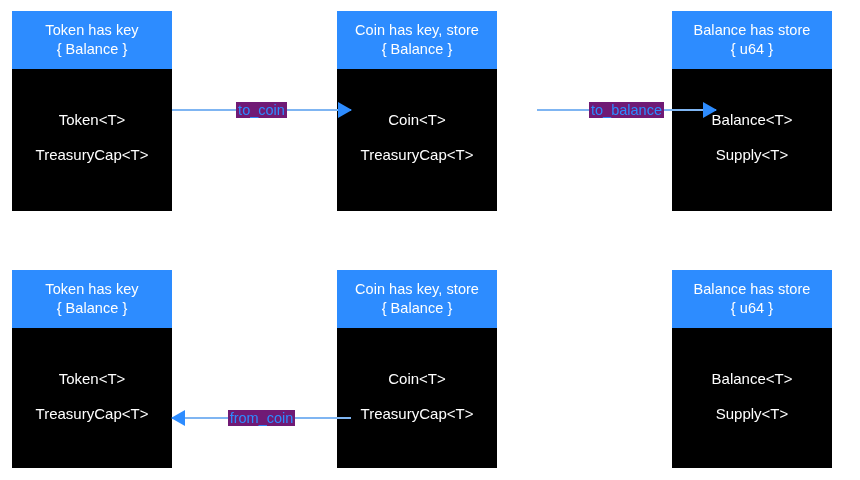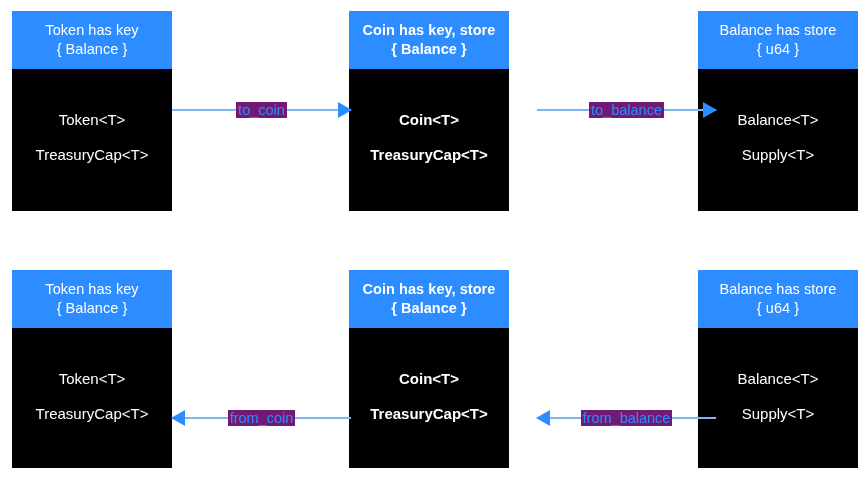--- a/index.html
+++ b/index.html
@@ -72,22 +72,22 @@
     white-space: nowrap;
     width: 100%;
   }
   .node-body .bl.first { margin-top: 42px; }
   .node-body .bl.second { margin-top: 18px; }
 
   
   .row-top    { top: 11px;  height: 200px; }
   .row-bottom { top: 270px; height: 198px; }
   .col-1 { left: 12px;  }
-  .col-2 { left: 349px; font-weight: bold; }
-  .col-3 { left: 698px; }
+  .col-2 { left: 337px; }
+  .col-3 { left: 672px; }
 
   
   .edge {
     position: absolute;
     height: 26px;
     display: flex;
     align-items: center;
     justify-content: center;
   }
   .edge .line {
@@ -215,19 +215,14 @@
       <span class="bl second">Supply&lt;T&gt;</span>
     </div>
   </div>
 
   <div class="edge edge-a edge-bottom to-left">
     <div class="line"></div>
     <div class="head"></div>
     <span class="label">from_coin</span>
   </div>
 
-  <div class="edge edge-b edge-bottom to-left">
-    <div class="line"></div>
-    <div class="head"></div>
-    <span class="label">from_balance</span>
-  </div>
 
 </div>
 
 </body></html>

